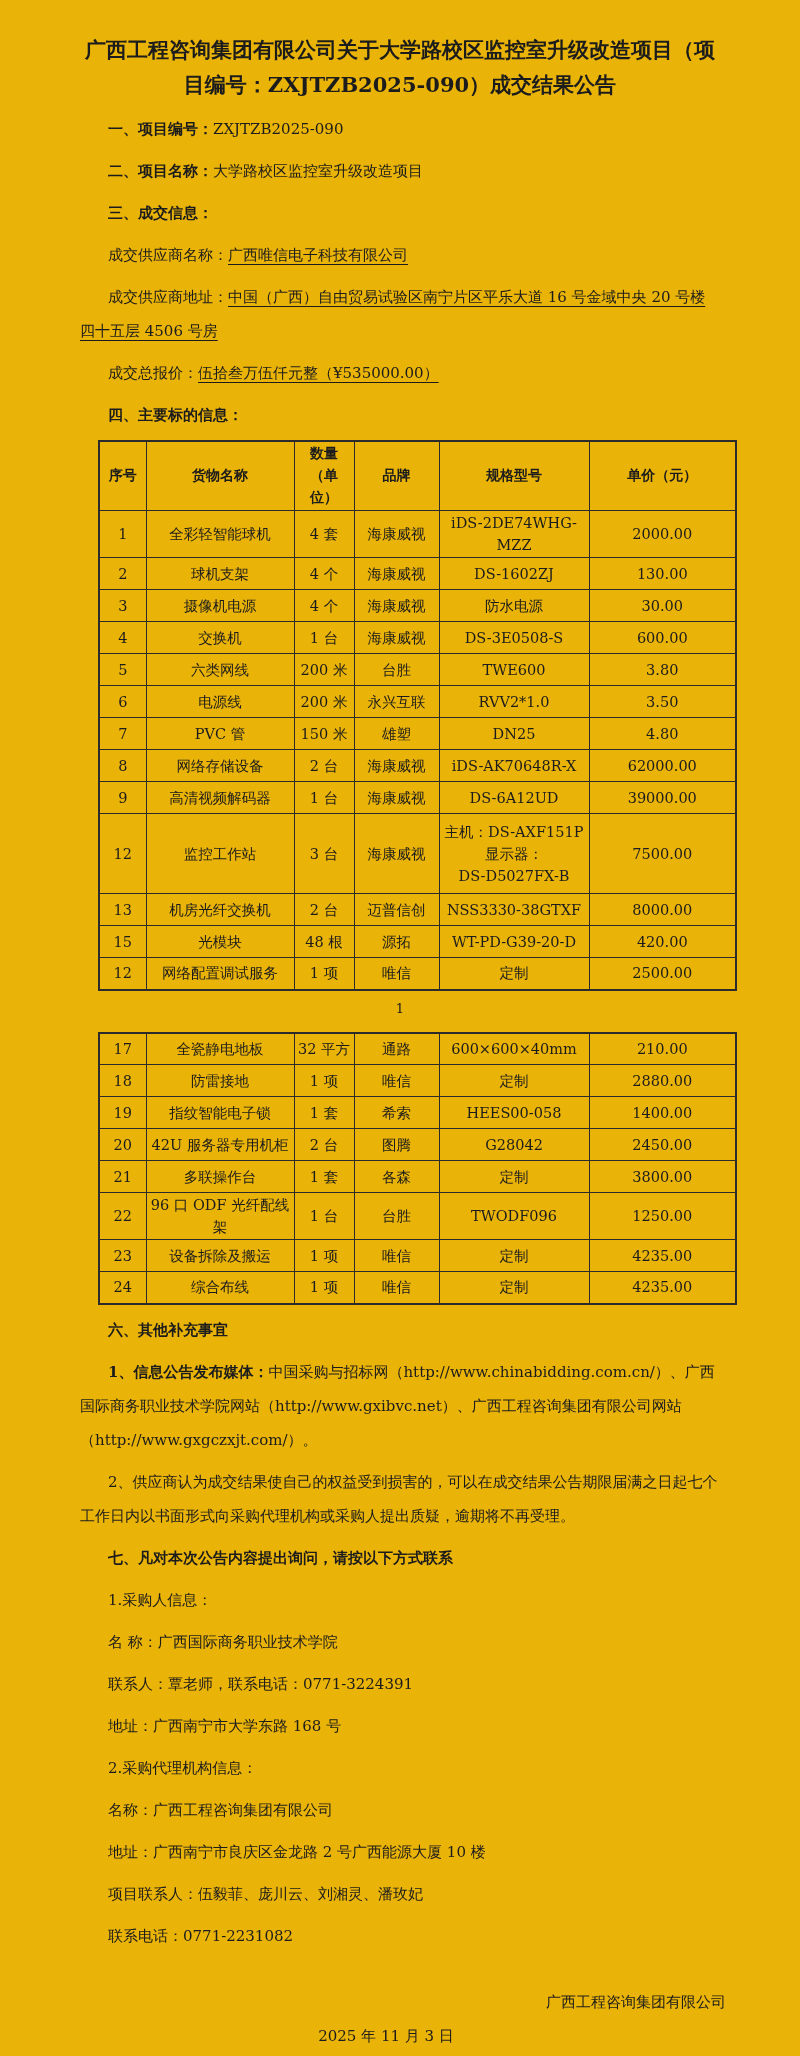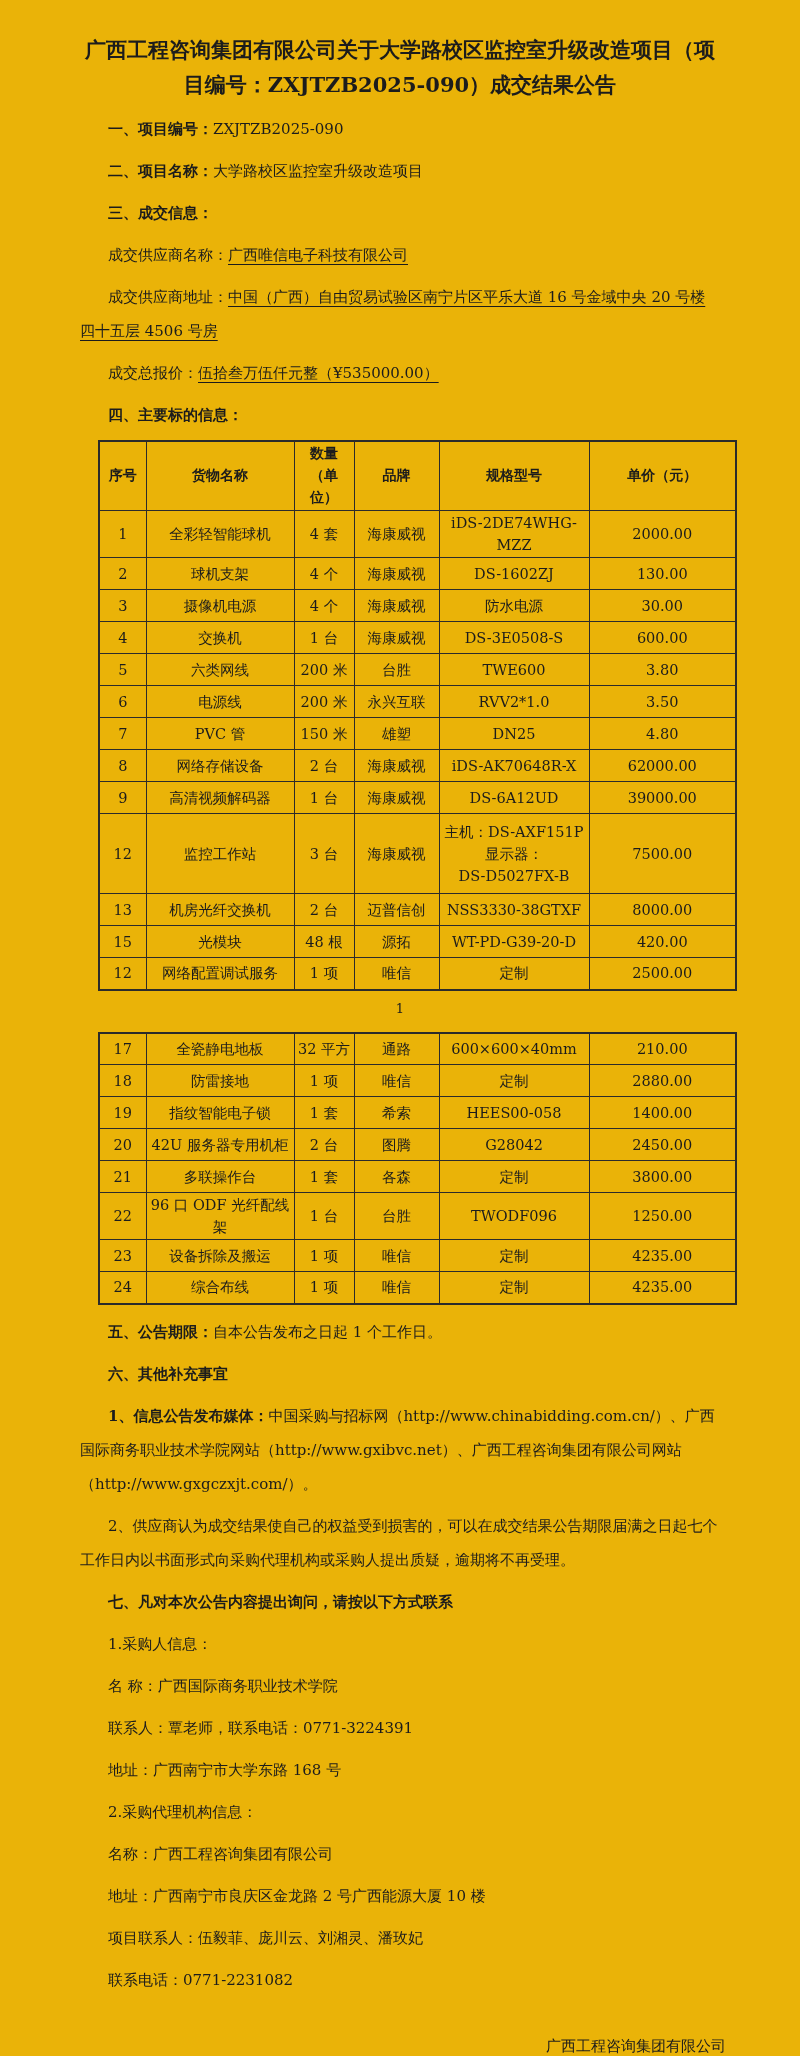--- a/index.html
+++ b/index.html
@@ -273,21 +273,20 @@
           <td>24</td>
           <td>综合布线</td>
           <td>1 项</td>
           <td>唯信</td>
           <td>定制</td>
           <td>4235.00</td>
         </tr>
       </tbody>
   </table>
 
-  <p class="para" style="margin-top:10px"><span class="bold">五、公告期限：</span><span>自本公告发布之日起 1 个工作日。</span></p>
 
   <p class="para bold">六、其他补充事宜</p>
 
   <p class="para"><span class="bold">1、信息公告发布媒体：</span><span>中国采购与招标网（http://www.chinabidding.com.cn/）、广西国际商务职业技术学院网站（http://www.gxibvc.net）、广西工程咨询集团有限公司网站（http://www.gxgczxjt.com/）。</span></p>
 
   <p class="para">2、供应商认为成交结果使自己的权益受到损害的，可以在成交结果公告期限届满之日起七个工作日内以书面形式向采购代理机构或采购人提出质疑，逾期将不再受理。</p>
 
   <p class="para bold">七、凡对本次公告内容提出询问，请按以下方式联系</p>
 
   <p class="para">1.采购人信息：</p>

